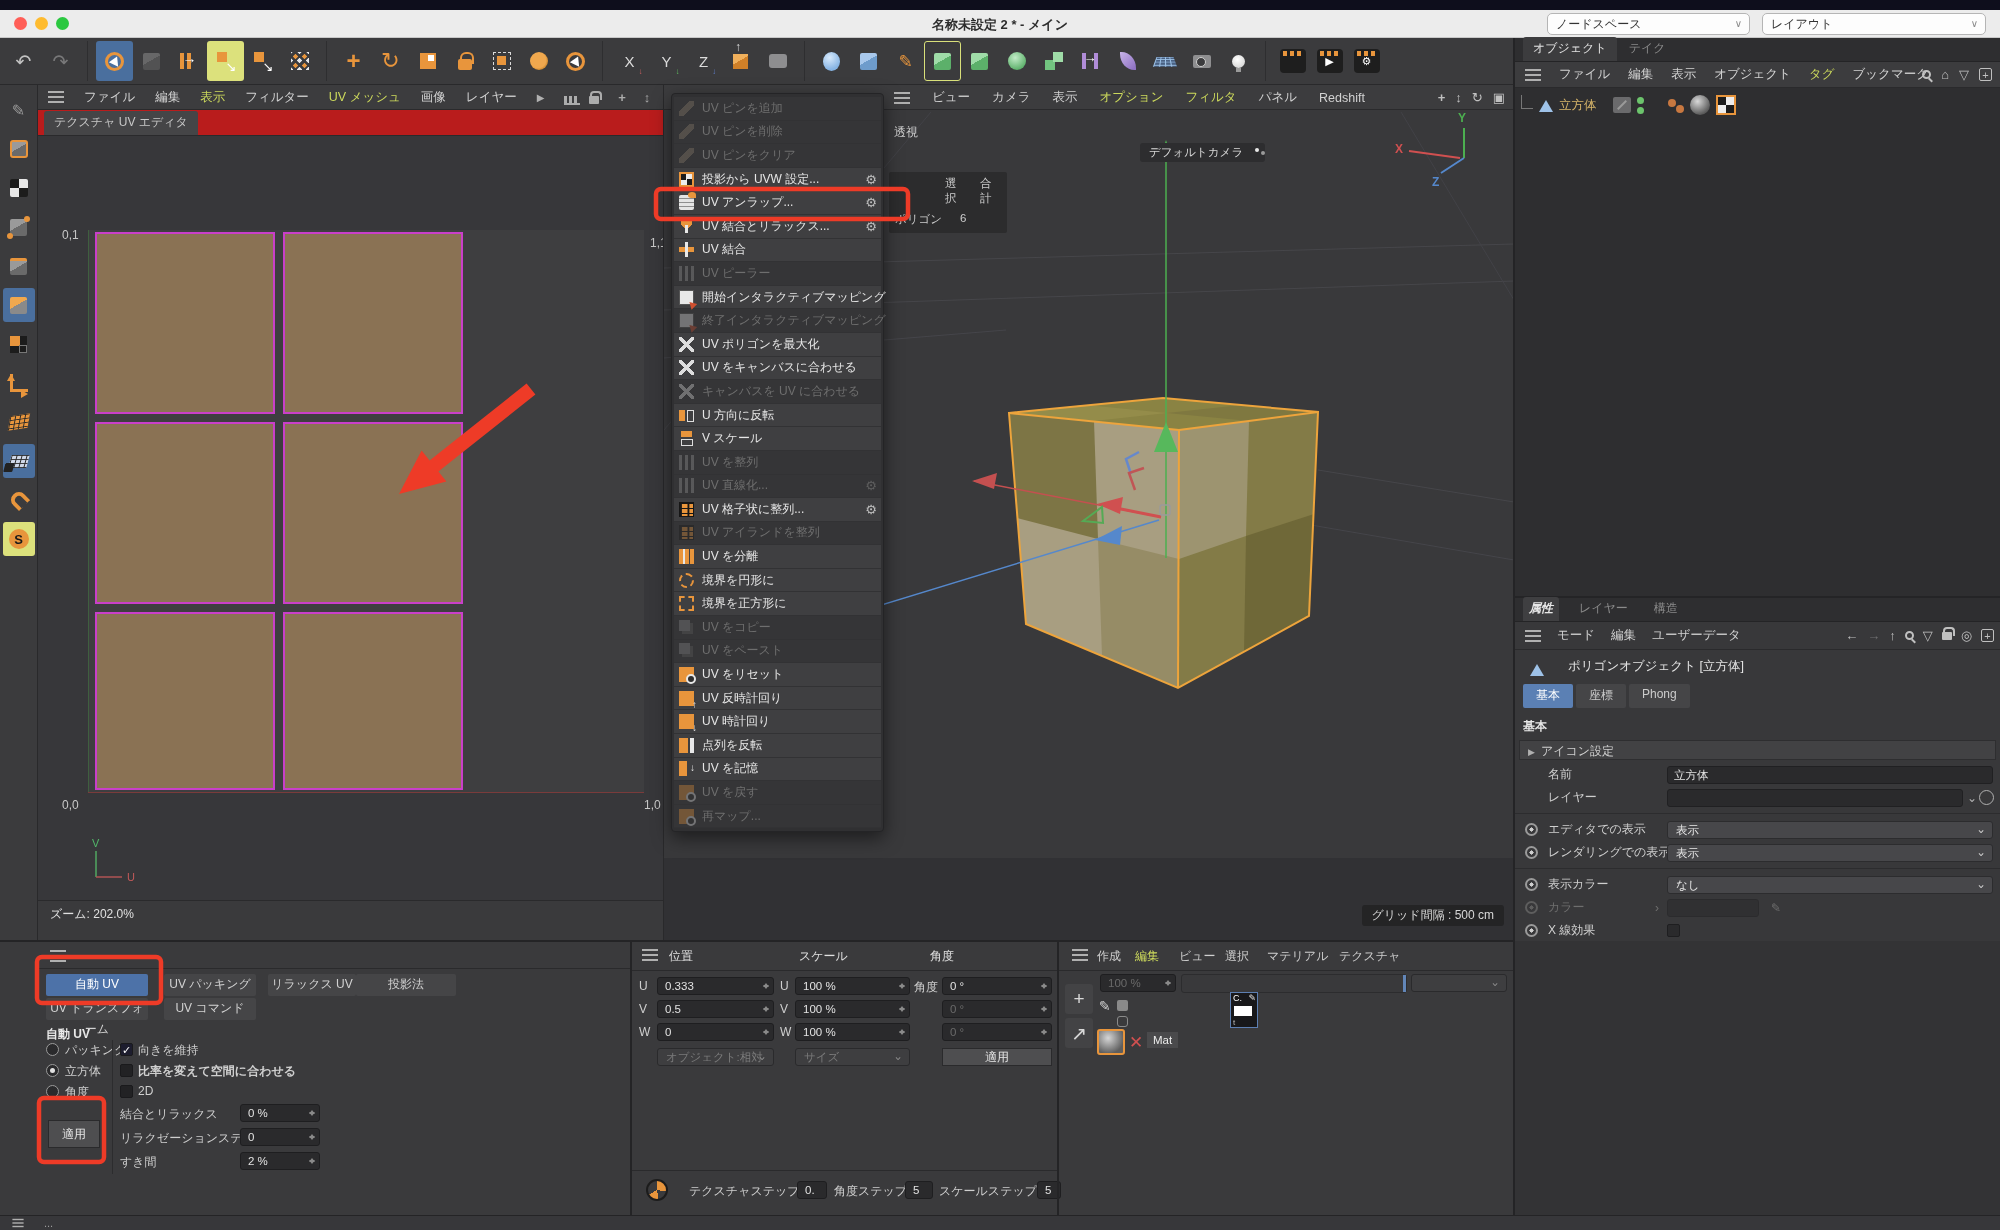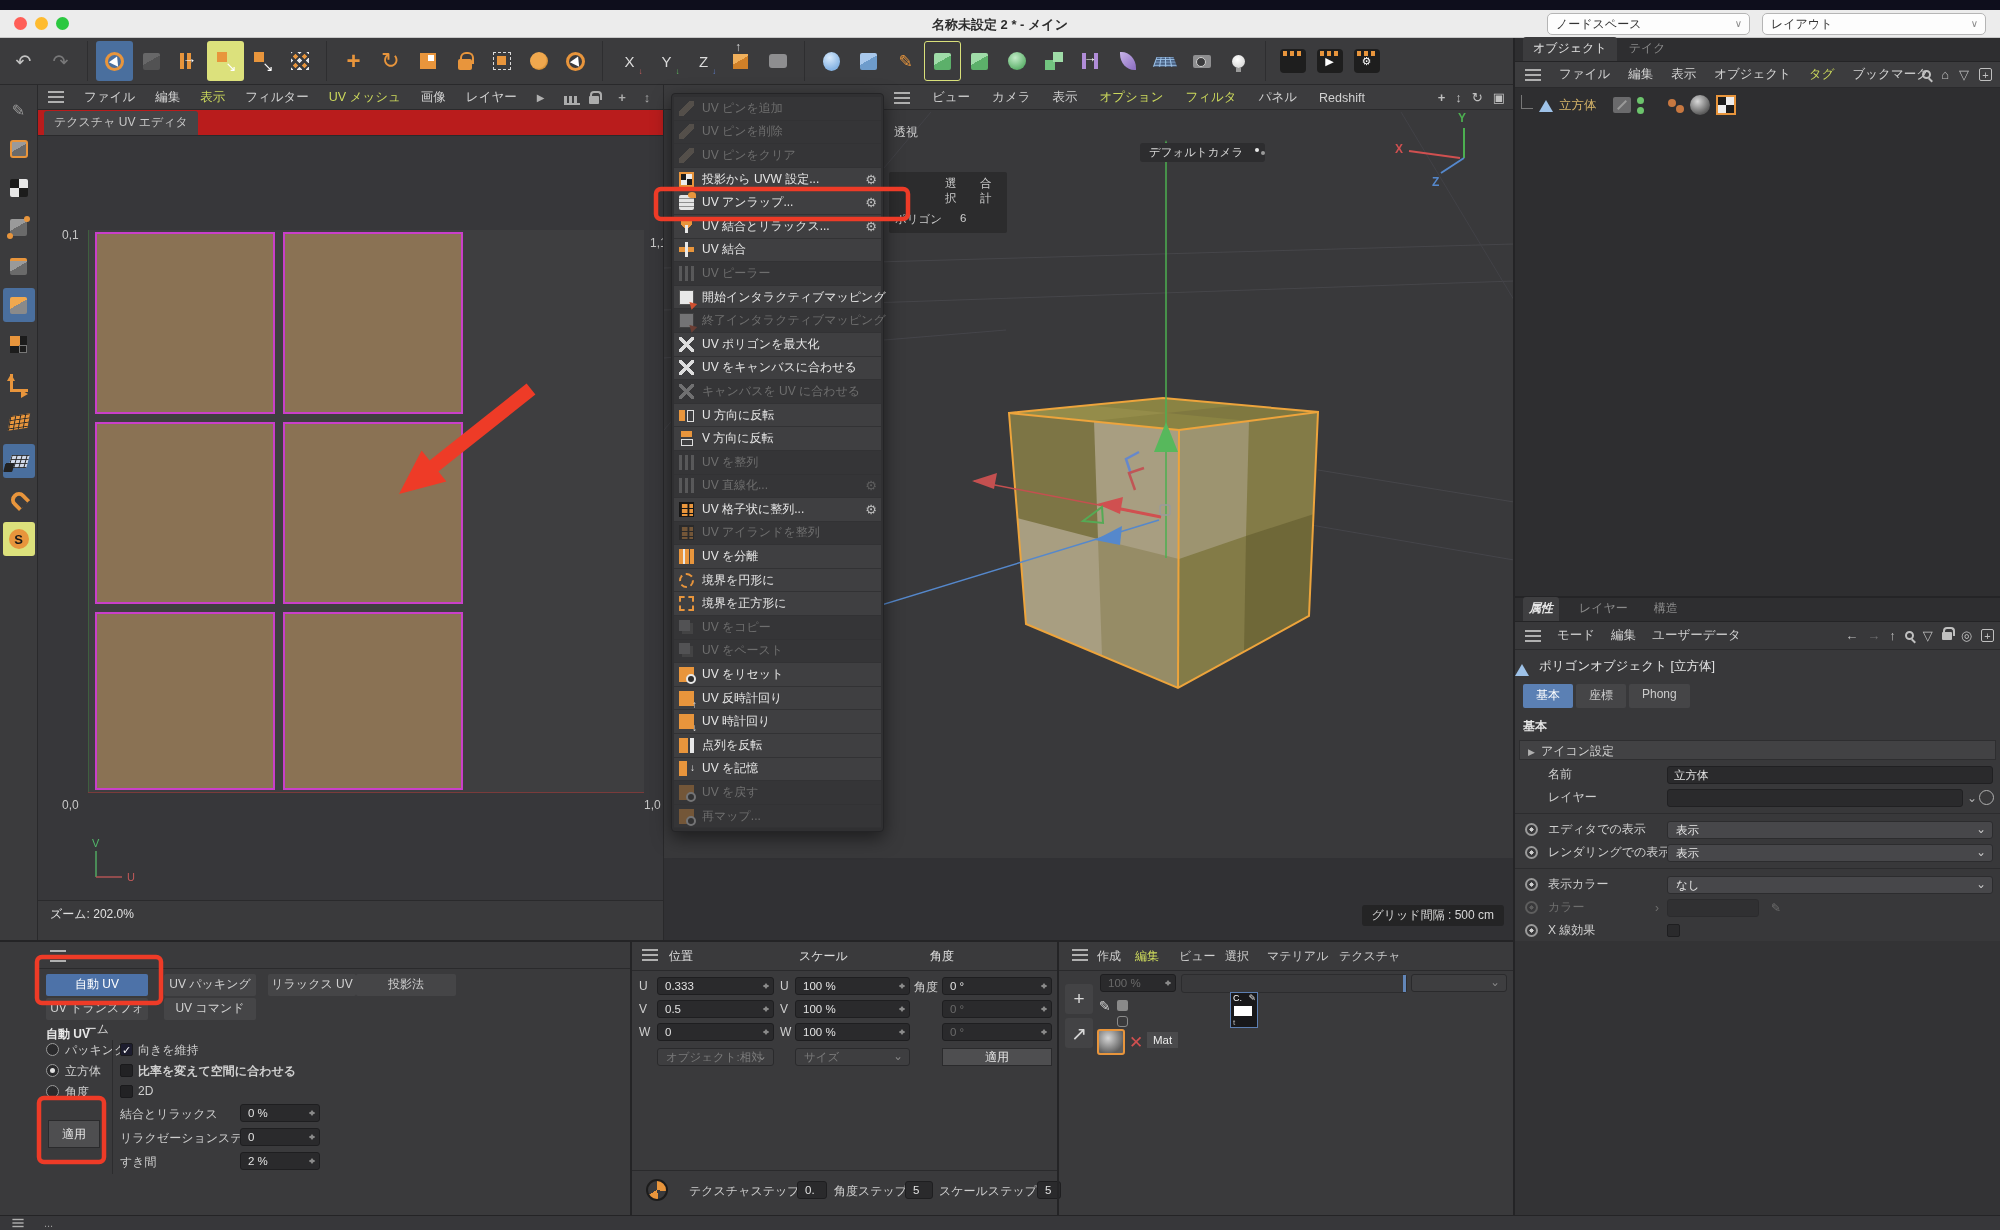--- a/index.html
+++ b/index.html
@@ -196,21 +196,21 @@
 .tag-ball { width:20px; height:20px; border-radius:50%; background:radial-gradient(circle at 38% 32%, #d8d8d8, #5a5a5a 72%); }
 .tag-uvw { width:20px; height:20px; border:2px solid #e8953c; background:conic-gradient(#ededed 0 25%,#1c1c1c 0 50%,#ededed 0 75%,#1c1c1c 0); }
 
 
 .attr-panel { position:absolute; left:0; top:558px; width:485px; height:345px; background:#38383a; border-top:2px solid #242426; }
 .attr-tabs { height:24px; background:#2e2e30; display:flex; align-items:flex-end; padding-left:8px; gap:14px; border-bottom:1px solid #242426; }
 .attr-tab { font-size:12px; color:#8a8a8a; padding:3px 6px 4px; }
 .attr-tab.on { background:#3f3f41; color:#e8e8e8; border-radius:3px 3px 0 0; font-weight:bold;font-style:italic; }
 .attr-menubar { height:28px; display:flex; align-items:center; gap:16px; padding:0 10px; border-bottom:1px solid #2a2a2c; position:relative; }
 .attr-hd-icons { position:absolute; right:6px; display:flex; gap:9px; color:#c0c0c0; font-size:13px; align-items:center; }
-.obj-hdr { display:flex; align-items:center; gap:10px; padding:7px 0 4px; color:#e4e4e4; font-size:12.5px; }
+.obj-hdr { display:flex; align-items:center; gap:24px; padding:7px 15px 4px; color:#e4e4e4; font-size:12.5px; }
 .type-tabs { display:flex; gap:3px; padding:4px 8px; }
 .type-tab { padding:3px 13px 4px; font-size:12px; background:#454547; color:#cccccc; border-radius:2px; }
 .type-tab.on { background:#5b80b4; color:#fff; }
 .attr-sec { padding:6px 8px 2px; font-weight:bold; color:#e8e8e8; font-size:12px; }
 .icon-settings { margin:3px 4px; background:#424244; border:1px solid #2e2e30; height:20px; line-height:21px; padding-left:8px; color:#d0d0d0; font-size:12px; }
 .icon-settings .tri { font-size:9px; margin-right:6px; color:#b0b0b0; }
 .attr-row { position:relative; height:23px; display:flex; align-items:center; }
 .attr-row .lbl { position:absolute; left:33px; color:#cfcfcf; font-size:12px; }
 .attr-row .circ { position:absolute; left:10px; width:13px; height:13px; border:2px solid #9a9a9a; border-radius:50%; background:radial-gradient(circle,#cfcfcf 0 30%,transparent 35%); }
 .attr-row.dis .lbl { color:#6e6e6e; }
@@ -623,21 +623,21 @@
     <div class="mitem dis">
         <span class="mi mi-xarr dimi"></span>
         <span class="mlbl">キャンバスを UV に合わせる</span>
       </div>
     <div class="mitem">
         <span class="mi mi-flip-u"></span>
         <span class="mlbl">U 方向に反転</span>
       </div>
     <div class="mitem">
         <span class="mi mi-flip-v"></span>
-        <span class="mlbl">V 方向に反転</span>
+        <span class="mlbl">V スケール</span>
       </div>
     <div class="mitem dis">
         <span class="mi mi-bars dimi"></span>
         <span class="mlbl">UV を整列</span>
       </div>
     <div class="mitem dis">
         <span class="mi mi-bars dimi"></span>
         <span class="mlbl">UV 直線化...</span>
         <span class="gear">⚙</span>
       </div>

